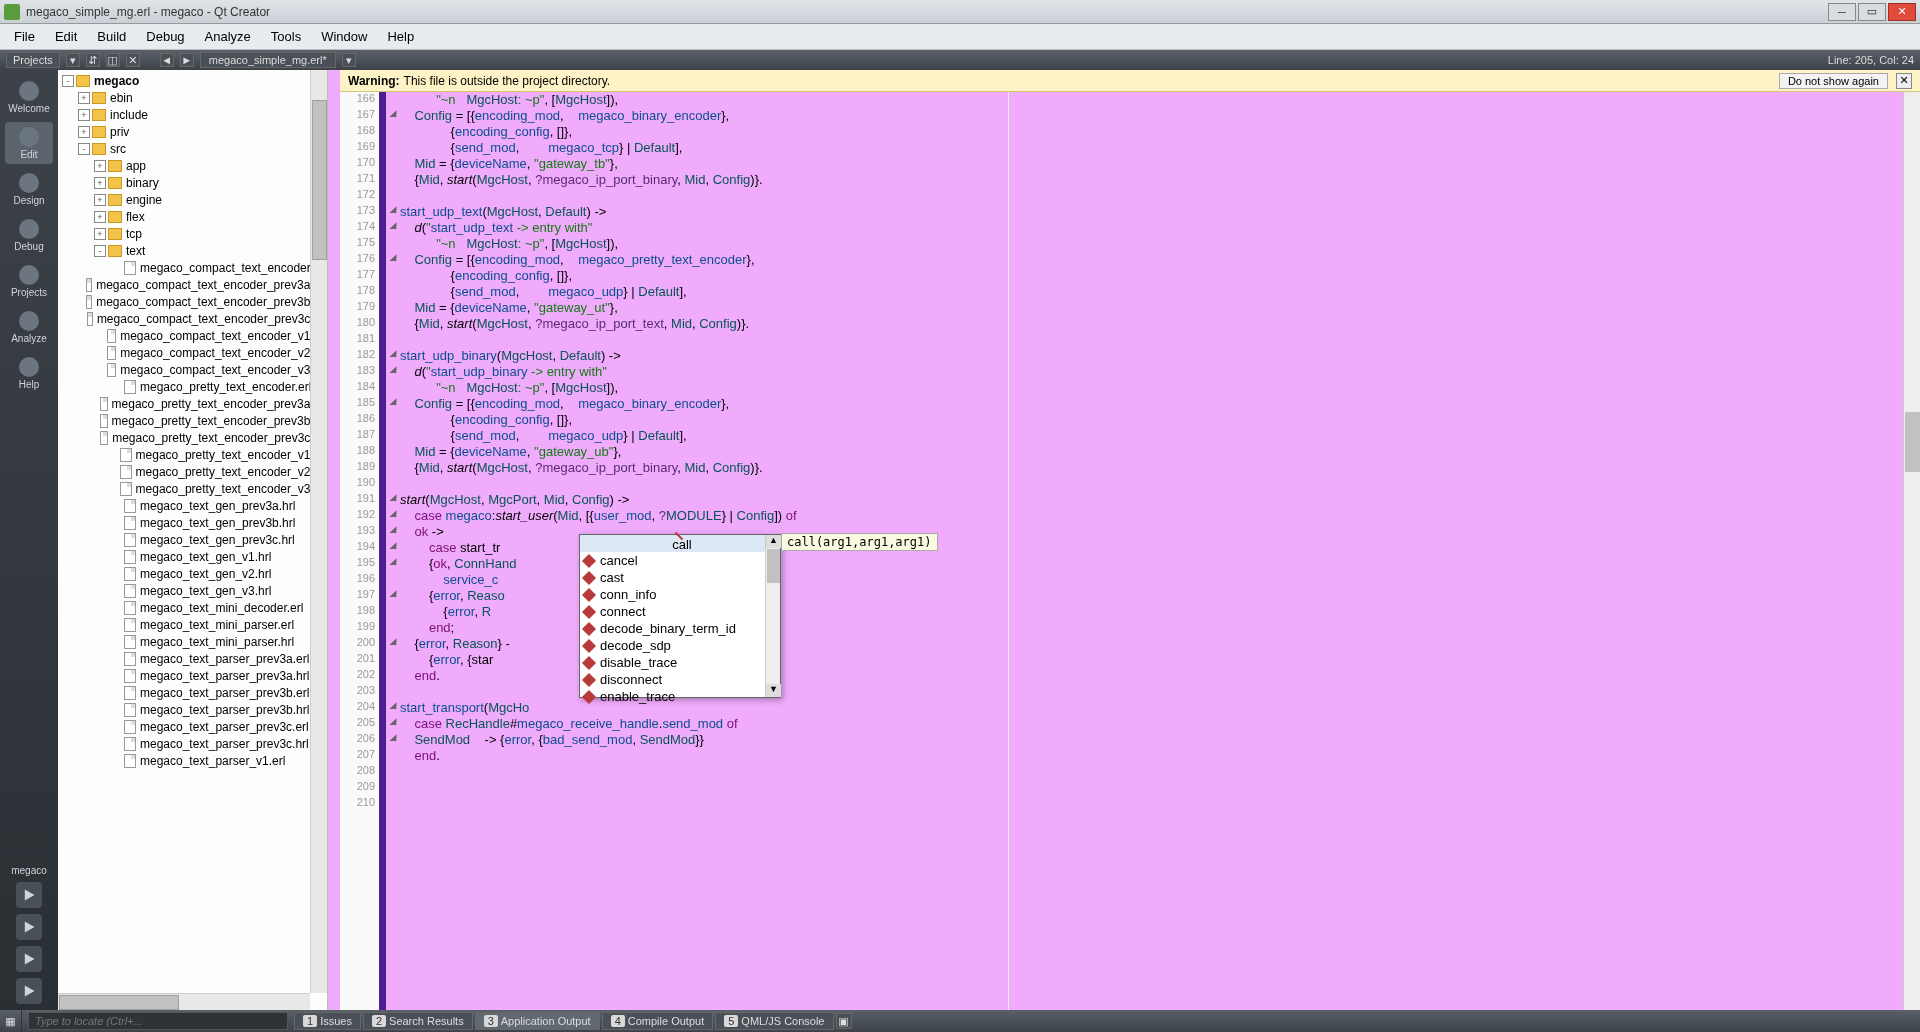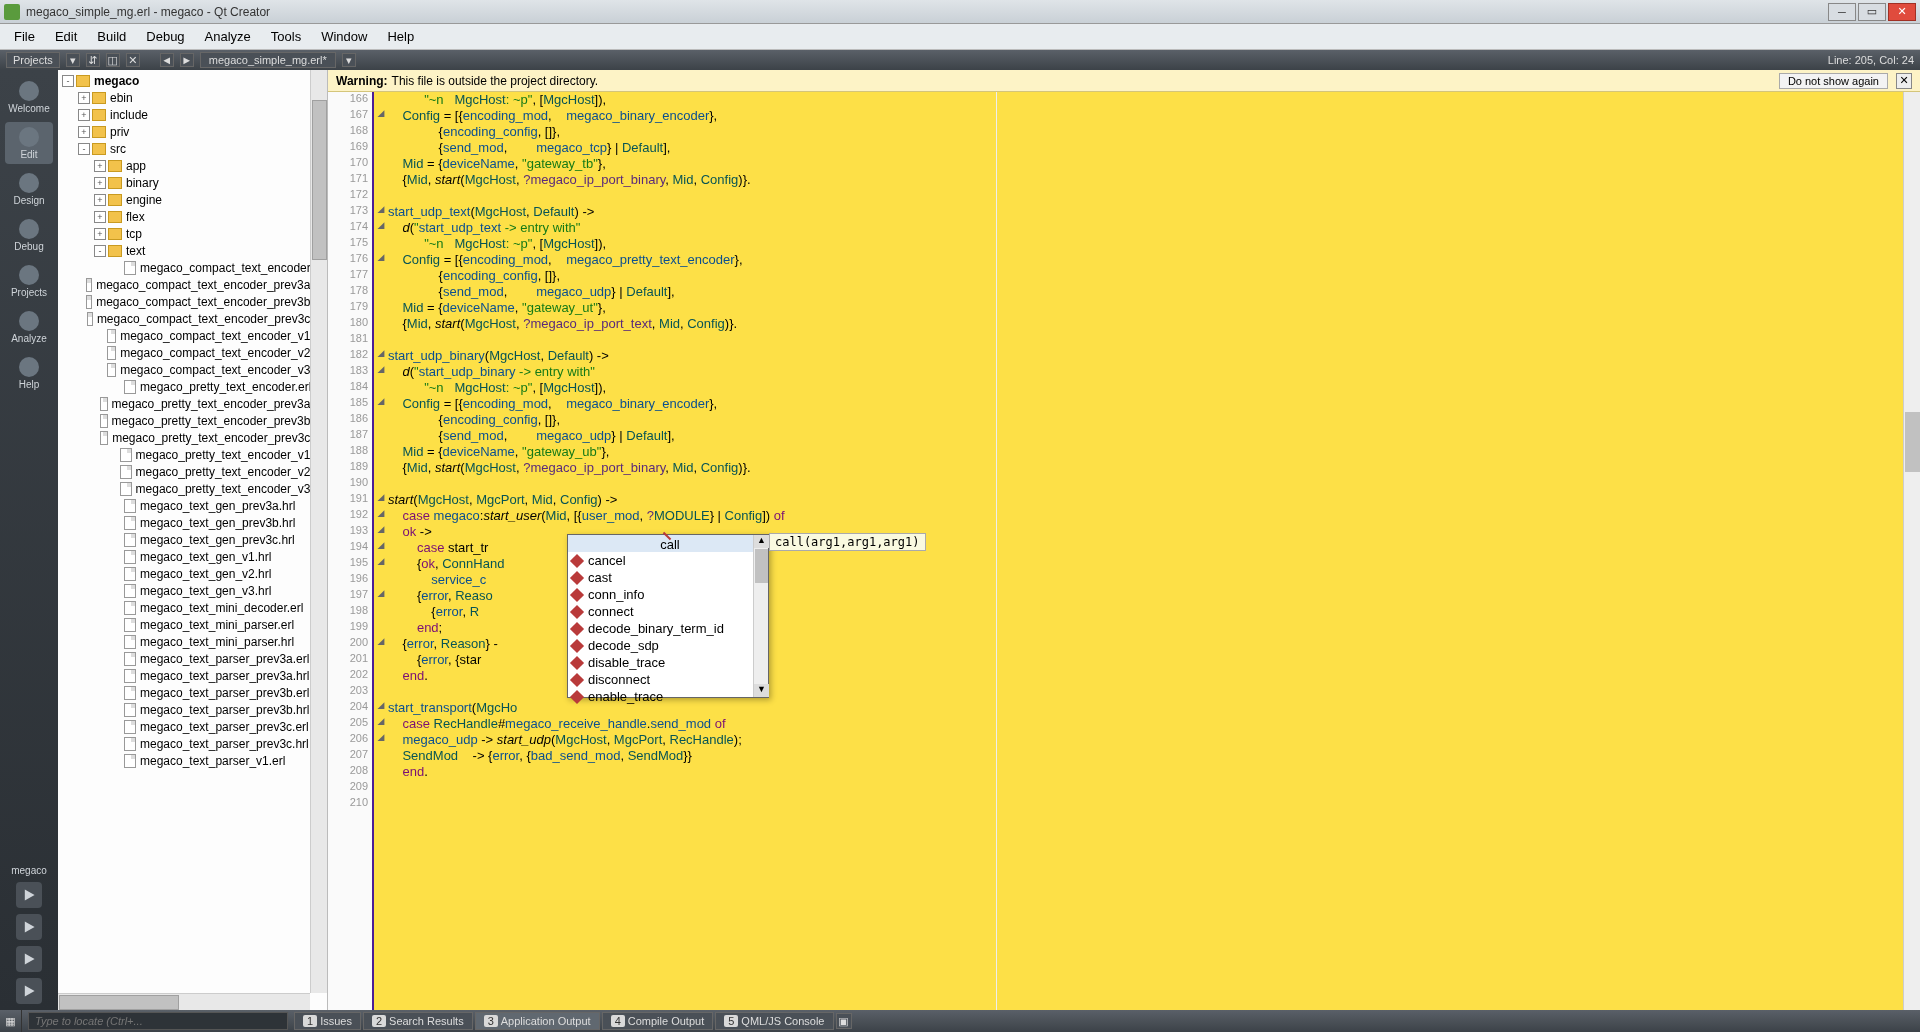--- a/index.html
+++ b/index.html
@@ -47,29 +47,29 @@
 .tree-blank { width: 12px; margin-right: 2px; display:inline-block; }
 .folder-ico { width:14px; height:12px; background: #f2c24b; border: 1px solid #c99a20; margin-right: 4px; display:inline-block; }
 .file-ico { width:12px; height:14px; background: #fff; border: 1px solid #999; margin-right: 4px; display:inline-block; position:relative; }
 .file-ico::after { content:""; position:absolute; top:0; right:0; width:4px; height:4px; background:#ddd; }
 .proj-tree .scroll-track-v { position:absolute; right:0; top:0; bottom:17px; width:17px; background:#e8e8e8; border-left:1px solid #ccc; }
 .proj-tree .scroll-thumb-v { position:absolute; top:30px; width:15px; left:1px; height:160px; background:#c1c1c1; border:1px solid #a0a0a0; }
 .proj-tree .scroll-track-h { position:absolute; left:0; right:17px; bottom:0; height:17px; background:#e8e8e8; border-top:1px solid #ccc; }
 .proj-tree .scroll-thumb-h { position:absolute; left:1px; top:1px; height:15px; width:120px; background:#c1c1c1; border:1px solid #a0a0a0; }
 
 
-.editor-wrap { flex: 1; display: flex; flex-direction: column; background: #fde047; position: relative; }
+.editor-wrap { flex: 1; display: flex; flex-direction: column; background: #f0abfc; position: relative; padding-left: 12px; }
 .warning-bar { height: 22px; background: #fdf3c6; border-bottom: 1px solid #d4c57a; display: flex; align-items: center; padding: 0 8px; font-size: 12px; }
 .warning-bar b { margin-right: 4px; }
 .warning-bar .flex { flex:1; }
 .warning-bar .notagain { border: 1px solid #aaa; padding: 1px 8px; background: #f3f3f3; cursor: pointer; margin-right: 8px; font-size:11px; }
 .warning-bar .close-x { width:16px; height:16px; border:1px solid #888; display:flex; align-items:center; justify-content:center; cursor:pointer; background:#eee; font-size:11px; }
 
 .editor-scroll { flex:1; position: relative; overflow: hidden; font-family: "Consolas","Courier New",monospace; font-size: 13px; }
-.gutter { position:absolute; left:0; top:0; bottom:0; width:46px; background:#fafafa; border-right:2px solid #4c1d95; text-align:right; color:#999; }
+.gutter { position:absolute; left:0; top:0; bottom:0; width:46px; background:#fafafa; border-right:7px solid #4c1d95; text-align:right; color:#999; }
 .gutter .ln { height:16px; padding-right:4px; font-size:11px; }
 .fold-col { position:absolute; left:46px; top:0; bottom:0; width:14px; }
 .fold-col .fm { height:16px; text-align:center; font-size:9px; color:#666; }
 .code-area { position:absolute; left:60px; right:17px; top:0; bottom:0; }
 .code-line { height:16px; white-space: pre; }
 .marginline { position:absolute; left:668px; top:0; bottom:0; width:1px; background:#eee; }
 .hl-line { background:#f2f5f9; }
 
 
 .kw { color:#7a0f75; font-weight: normal; }
@@ -592,21 +592,20 @@
           <div class="code-line">            <span class="atom">service_c</span></div>
           <div class="code-line">        {<span class="atom">error</span>, <span class="var">Reaso</span></div>
           <div class="code-line">            {<span class="atom">error</span>, <span class="var">R</span></div>
           <div class="code-line">        <span class="kw">end</span>;</div>
           <div class="code-line">    {<span class="atom">error</span>, <span class="var">Reason</span>} -</div>
           <div class="code-line">        {<span class="atom">error</span>, {star</div>
           <div class="code-line">    <span class="kw">end</span>.</div>
           <div class="code-line"></div>
           <div class="code-line"><span class="atom">start_transport</span>(<span class="var">MgcHo</span></div>
           <div class="code-line">    <span class="kw">case</span> <span class="var">RecHandle</span>#<span class="atom">megaco_receive_handle</span>.<span class="atom">send_mod</span> <span class="kw">of</span></div>
-          <div class="code-line">    <span class="atom">megaco_udp</span> -&gt; <span class="func">start_udp</span>(<span class="var">MgcHost</span>, <span class="var">MgcPort</span>, <span class="var">RecHandle</span>);</div>
           <div class="code-line">    <span class="var">SendMod</span>    -&gt; {<span class="atom">error</span>, {<span class="atom">bad_send_mod</span>, <span class="var">SendMod</span>}}</div>
           <div class="code-line">    <span class="kw">end</span>.</div>
         </div>
       <div class="editor-vscroll">
           <div class="editor-vthumb"></div>
         </div>
 
       <div class="ac-popup" id="acpopup">
         <div class="ac-scroll">
           <div class="ac-caret-up">▲</div>

